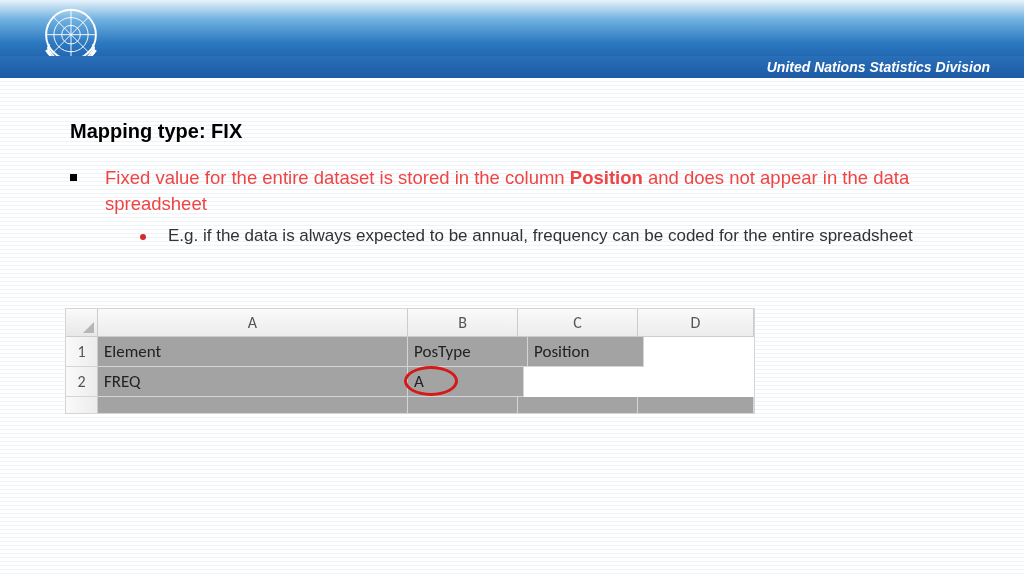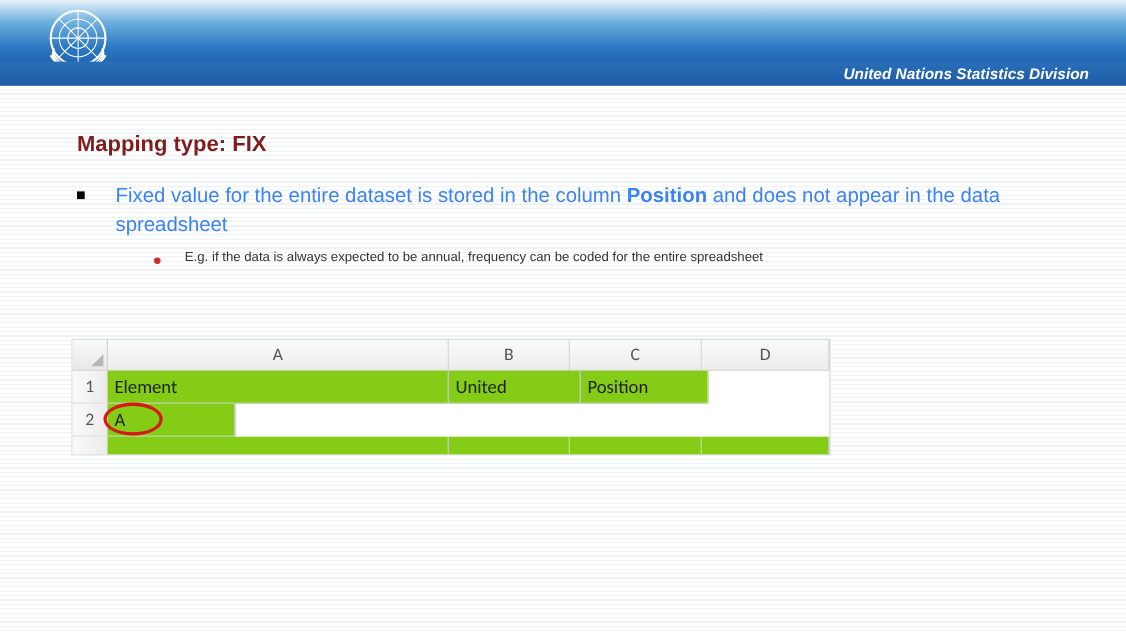--- a/index.html
+++ b/index.html
@@ -57,59 +57,59 @@
         #eef3f7 4px
       );
     }
     .content {
       position: relative;
       padding: 42px 70px 0 70px;
     }
     .title {
       font-size: 20px;
       font-weight: bold;
-      color: #7f1d1d;
+      color: #000000;
       margin-bottom: 22px;
     }
     .bullet-main {
       display: flex;
       align-items: flex-start;
       margin-bottom: 8px;
     }
     .bullet-square {
       width: 7px;
       height: 7px;
       background: #000;
       margin-top: 9px;
       margin-right: 28px;
       flex-shrink: 0;
     }
     .bullet-main-text {
       font-size: 18.5px;
-      color: #3b82f6;
+      color: #ef4444;
       line-height: 1.4;
     }
     .bold { font-weight: bold; }
     .sub-bullet {
       display: flex;
       align-items: flex-start;
       margin-left: 70px;
       margin-top: 6px;
     }
     .red-dot {
       width: 6px;
       height: 6px;
       background: #d42a2a;
       border-radius: 50%;
       margin-top: 9px;
       margin-right: 22px;
       flex-shrink: 0;
     }
     .sub-bullet-text {
-      font-size: 12px;
+      font-size: 17px;
       color: #333;
       line-height: 1.35;
     }
     .spreadsheet {
       position: absolute;
       top: 308px;
       left: 65px;
       width: 690px;
       background: #fff;
       border: 1px solid #d5d5d5;
@@ -161,21 +161,21 @@
     .ss-cell {
       height: 30px;
       border-right: 1px solid #d5d5d5;
       border-bottom: 1px solid #d5d5d5;
       display: flex;
       align-items: center;
       padding-left: 6px;
       font-size: 17px;
       color: #222;
       font-family: Calibri, Arial, sans-serif;
-      background: #84cc16;
+      background: #a3a3a3;
       position: relative;
     }
     .col-a { width: 310px; }
     .col-b { width: 110px; }
     .col-c { width: 120px; }
     .col-d { width: 116px; }
     .ss-partial .ss-rowhead, .ss-partial .ss-cell {
       height: 16px;
       border-bottom: none;
       overflow: hidden;
@@ -235,25 +235,26 @@
   <div class="ss-row">
     <div class="ss-corner"></div>
     <div class="ss-colhead col-a">A</div>
     <div class="ss-colhead col-b">B</div>
     <div class="ss-colhead col-c">C</div>
     <div class="ss-colhead col-d">D</div>
   </div>
   <div class="ss-row">
     <div class="ss-rowhead">1</div>
     <div class="ss-cell col-a">Element</div>
-    <div class="ss-cell col-c">United</div>
+    <div class="ss-cell col-c">PosType</div>
     <div class="ss-cell col-d">Position</div>
   </div>
   <div class="ss-row">
     <div class="ss-rowhead">2</div>
+    <div class="ss-cell col-a">FREQ</div>
     <div class="ss-cell col-d">
       <span>A</span>
       <div class="red-circle"></div>
     </div>
   </div>
   <div class="ss-row ss-partial">
     <div class="ss-rowhead"></div>
     <div class="ss-cell col-a">
         <span></span>
       </div>

